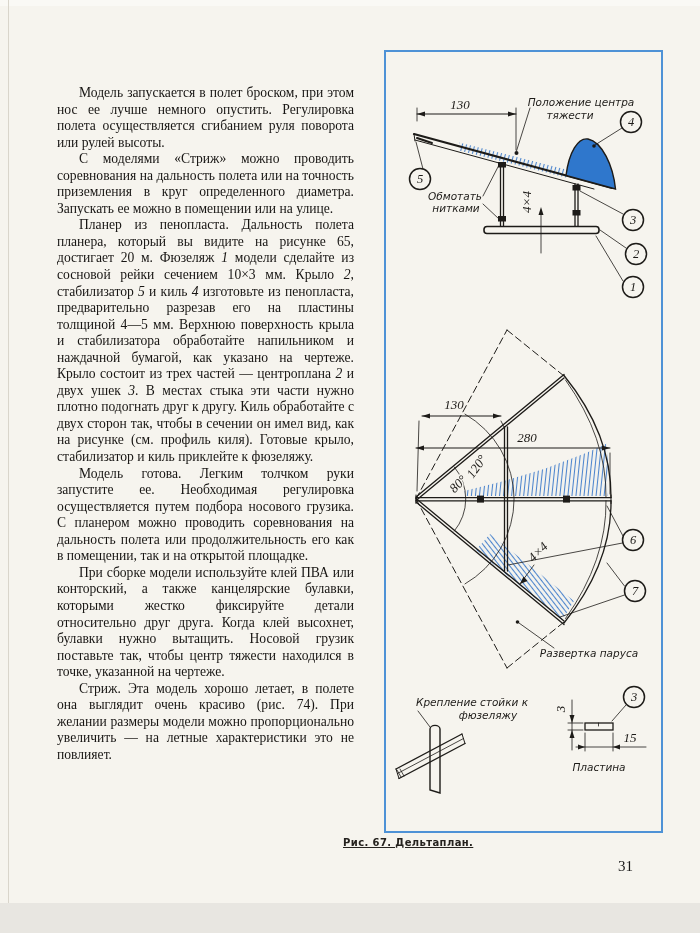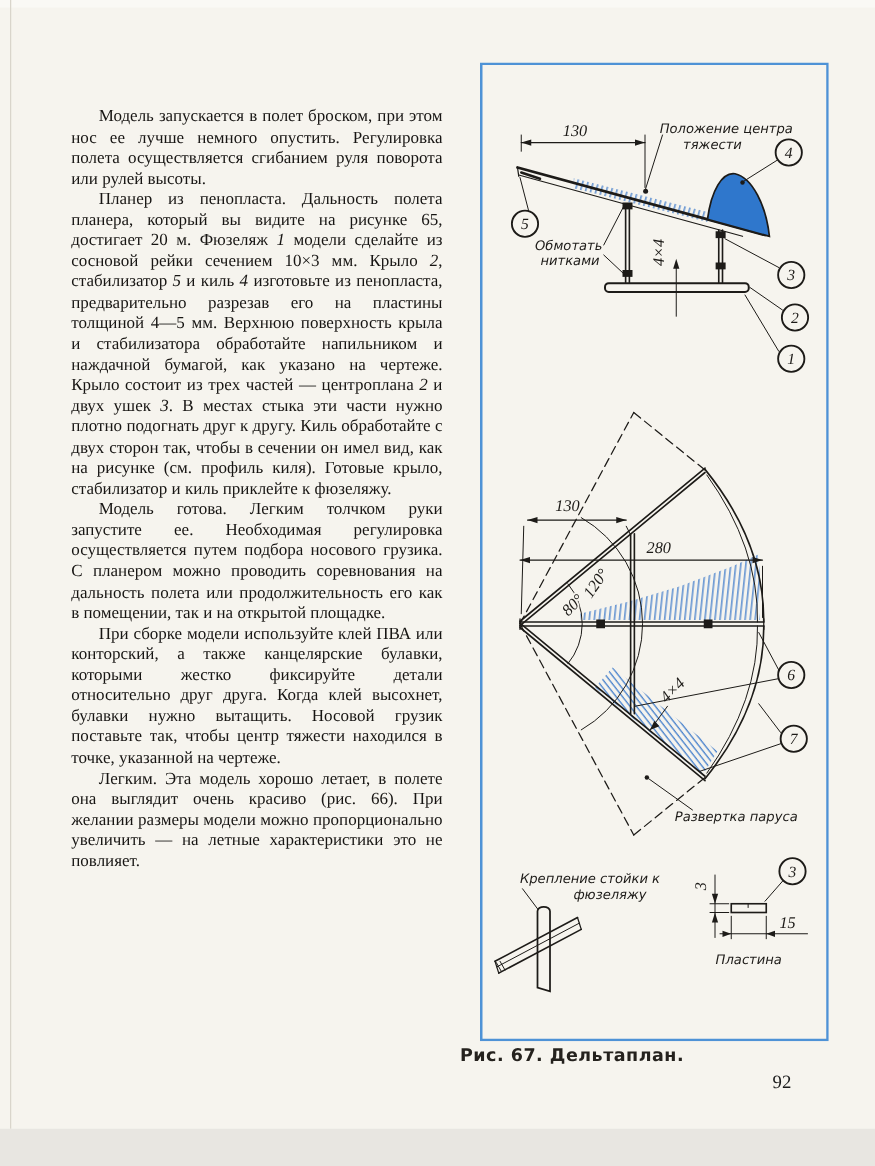--- a/index.html
+++ b/index.html
@@ -33,42 +33,43 @@
   .dot{fill:var(--ink);stroke:none;}
   .sail{fill:var(--sail);stroke:var(--ink);stroke-width:1.4;}
   .hl{stroke:var(--hatch);stroke-width:1.1;}
   .callout circle{stroke:var(--ink);stroke-width:1.5;fill:#f6f4ee;}
   text.h{font:italic 10.5px "DejaVu Sans", sans-serif;fill:var(--ink);}
   text.num{font:italic 13px "Liberation Serif", serif;fill:var(--ink);}
   .halo{paint-order:stroke;stroke:#f6f4ee;stroke-width:3px;}
   text.cnum{font:italic 12.5px "Liberation Serif", serif;fill:var(--ink);text-anchor:middle;}
 
   #caption{
-    position:absolute;left:368px;top:837px;
-    font-family:"DejaVu Sans", sans-serif;font-size:14px;font-weight:700;
-    letter-spacing:0.4px;color:#25221e;
+    position:absolute;left:343px;top:837px;
+    font-family:"DejaVu Sans", sans-serif;font-size:10px;font-weight:700;
+    letter-spacing:0.4px;color:#25221e;text-decoration:underline;
   }
   #pagenum{
     position:absolute;left:618px;top:858px;
     font-size:15px;color:#1a1a1a;
   }
 </style>
 </head>
 <body>
 
 <div class="top-strip"></div>
 <div class="page-edge"></div>
 <div class="bottom-strip"></div>
 
 <div id="text-col">
     <p><span>Модель запускается в полет броском, при этом нос ее лучше немного опустить. Регулировка полета осуществляется сгибанием руля поворота или рулей высоты.</span></p>
+    <p><span>С моделями «Стриж» можно проводить соревнования на дальность полета или на точность приземления в круг определенного диаметра. Запускать ее можно в помещении или на улице.</span></p>
     <p><span class="b">Планер из пенопласта.</span><span> Дальность полета планера, который вы видите на рисунке 65, достигает 20 м. Фюзеляж </span><span class="i">1</span><span> модели сделайте из сосновой рейки сечением 10×3 мм. Крыло </span><span class="i">2</span><span>, стабилизатор </span><span class="i">5</span><span> и киль </span><span class="i">4</span><span> изготовьте из пенопласта, предварительно разрезав его на пластины толщиной 4—5 мм. Верхнюю поверхность крыла и стабилизатора обработайте напильником и наждачной бумагой, как указано на чертеже. Крыло состоит из трех частей — центроплана </span><span class="i">2</span><span> и двух ушек </span><span class="i">3</span><span>. В местах стыка эти части нужно плотно подогнать друг к другу. Киль обработайте с двух сторон так, чтобы в сечении он имел вид, как на рисунке (см. профиль киля). Готовые крыло, стабилизатор и киль приклейте к фюзеляжу.</span></p>
     <p><span>Модель готова. Легким толчком руки запустите ее. Необходимая регулировка осуществляется путем подбора носового грузика. С планером можно проводить соревнования на дальность полета или продолжительность его как в помещении, так и на открытой площадке.</span></p>
     <p><span>При сборке модели используйте клей ПВА или конторский, а также канцелярские булавки, которыми жестко фиксируйте детали относительно друг друга. Когда клей высохнет, булавки нужно вытащить. Носовой грузик поставьте так, чтобы центр тяжести находился в точке, указанной на чертеже.</span></p>
-    <p><span class="b">Легким.</span><span> Эта модель хорошо летает, в полете она выглядит очень красиво (рис. 66). При желании размеры модели можно пропорционально увеличить — на летные характеристики это не повлияет.</span></p>
+    <p><span class="b">Стриж.</span><span> Эта модель хорошо летает, в полете она выглядит очень красиво (рис. 74). При желании размеры модели можно пропорционально увеличить — на летные характеристики это не повлияет.</span></p>
   </div>
 
 <div id="figure">
 <svg width="279" height="783" viewBox="0 0 279 783">
   <defs>
     <pattern id="h1" width="4" height="12" patternUnits="userSpaceOnUse" patternTransform="rotate(16)">
       <line x1="1.5" y1="0" x2="1.5" y2="12" class="hl"></line>
     </pattern>
     <pattern id="h2" width="4" height="12" patternUnits="userSpaceOnUse" patternTransform="rotate(6)">
       <line x1="1.5" y1="0" x2="1.5" y2="12" class="hl"></line>
@@ -261,13 +262,13 @@
       <circle cx="250" cy="647" r="10.5"></circle>
       <text class="cnum" x="250" y="647" dy="4.3">3</text>
     </g>
 
     <text class="h" x="215" y="721" text-anchor="middle">Пластина</text>
   </g>
 </svg>
 </div>
 
 <div id="caption">Рис. 67. Дельтаплан.</div>
-<div id="pagenum">92</div>
+<div id="pagenum">31</div>
 
 </body></html>

